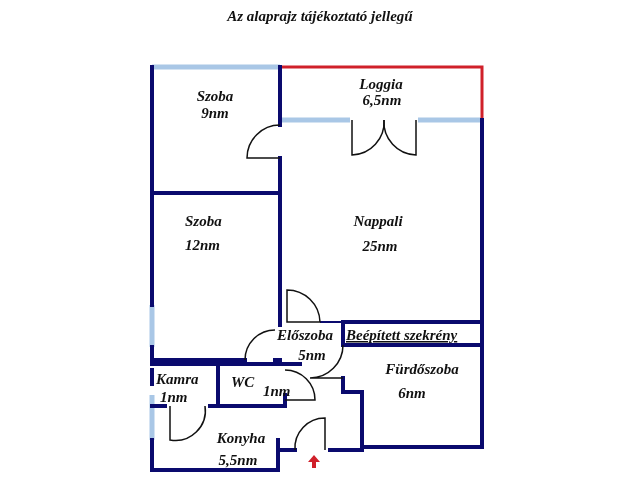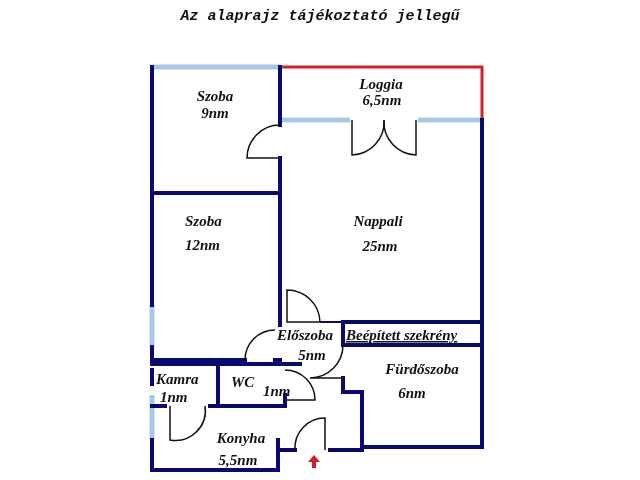--- a/index.html
+++ b/index.html
@@ -1,17 +1,17 @@
 <!DOCTYPE html>
 <html><head>
   <meta charset="utf-8">
   <style>
     html, body { margin: 0; padding: 0; background: #ffffff; }
     body { width: 640px; height: 480px; position: relative; overflow: hidden; font-family: "Liberation Serif", serif; }
-    .title { position: absolute; top: 8px; left: 0; width: 640px; text-align: center; font-style: italic; font-weight: bold; font-size: 15px; color: #111; font-family: Liberation Mono, monospace; }
+    .title { position: absolute; top: 8px; left: 0; width: 640px; text-align: center; font-style: italic; font-weight: bold; font-size: 15px; color: #111; }
     svg { position: absolute; left: 0; top: 0; }
     .lbl { font-family: "Liberation Serif", serif; font-style: italic; font-weight: bold; font-size: 15px; fill: #111; }
     .wall { stroke: #0a0a6e; stroke-width: 4; fill: none; stroke-linecap: square; }
     .win { stroke: #a9c7e6; stroke-width: 5; fill: none; }
     .rail { stroke: #d0202a; stroke-width: 3; fill: none; }
     .door { stroke: #111; stroke-width: 1.5; fill: none; }
     .thin { stroke: #0a0a6e; stroke-width: 2; fill: none; }
   </style>
 </head>
 <body>

